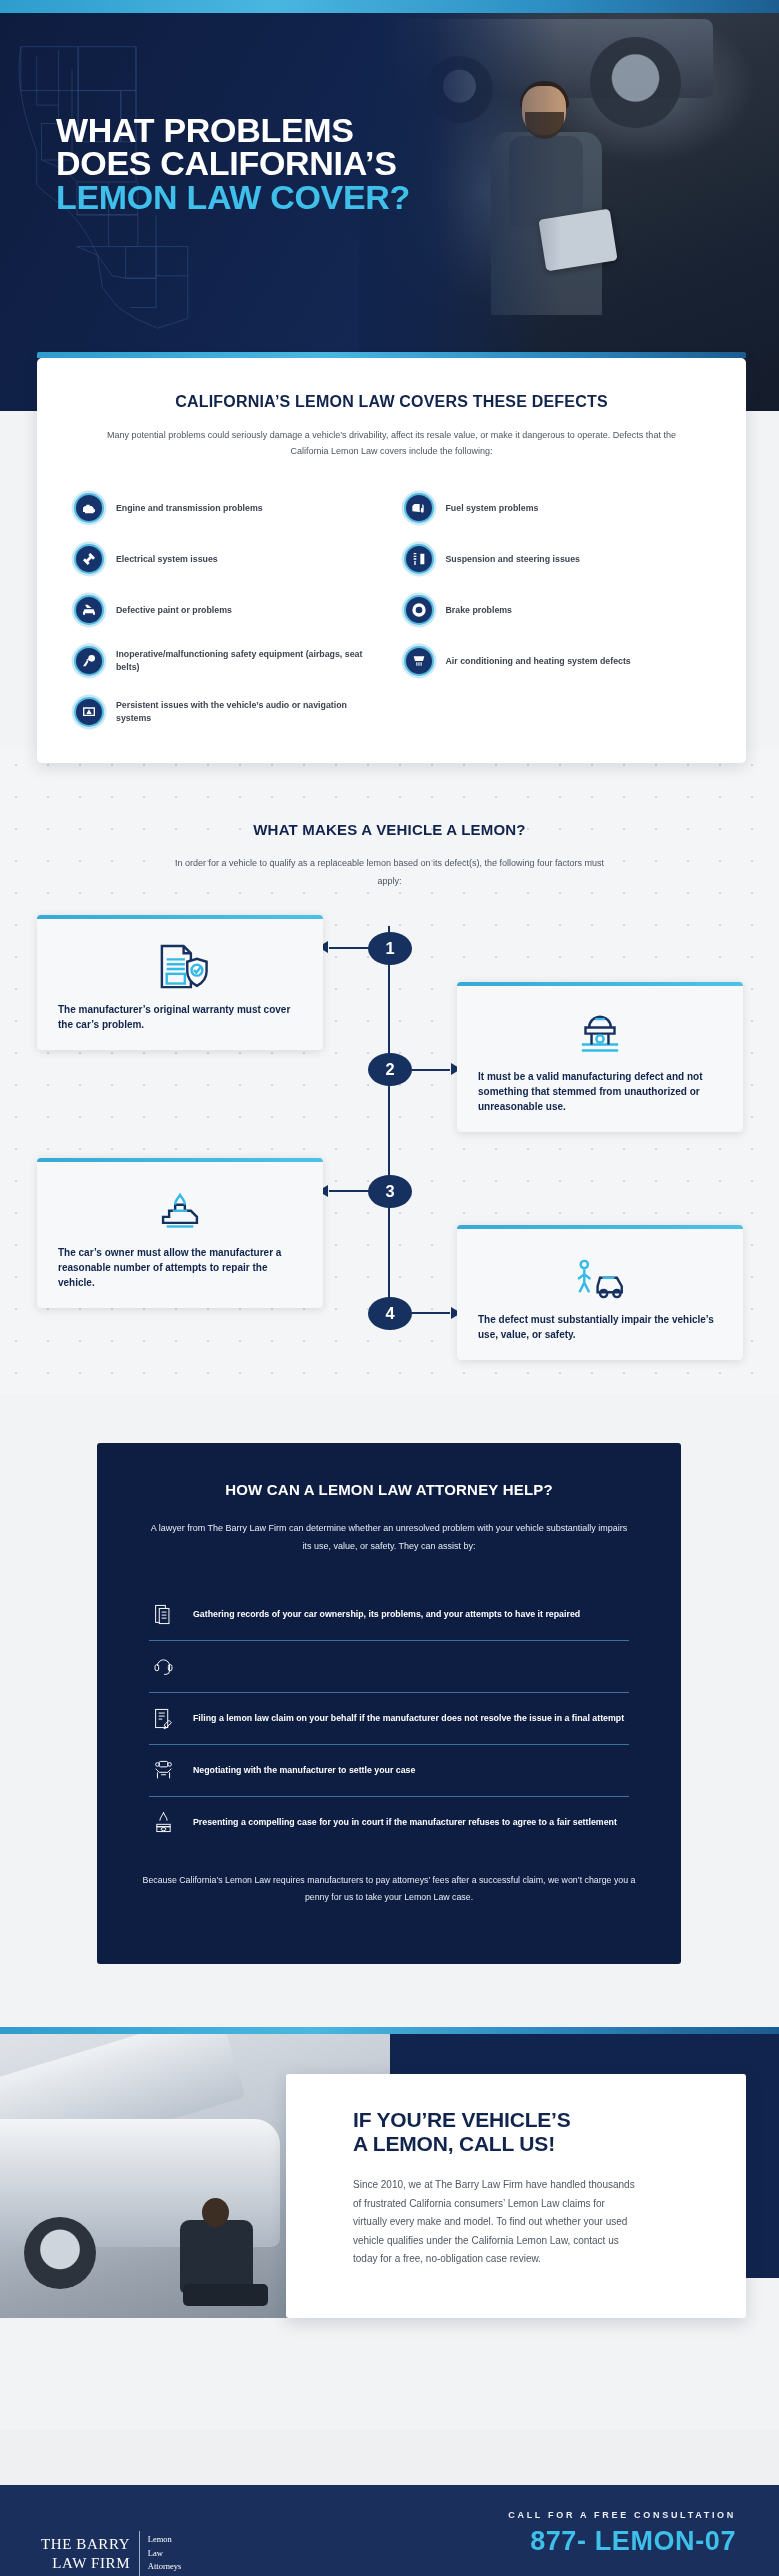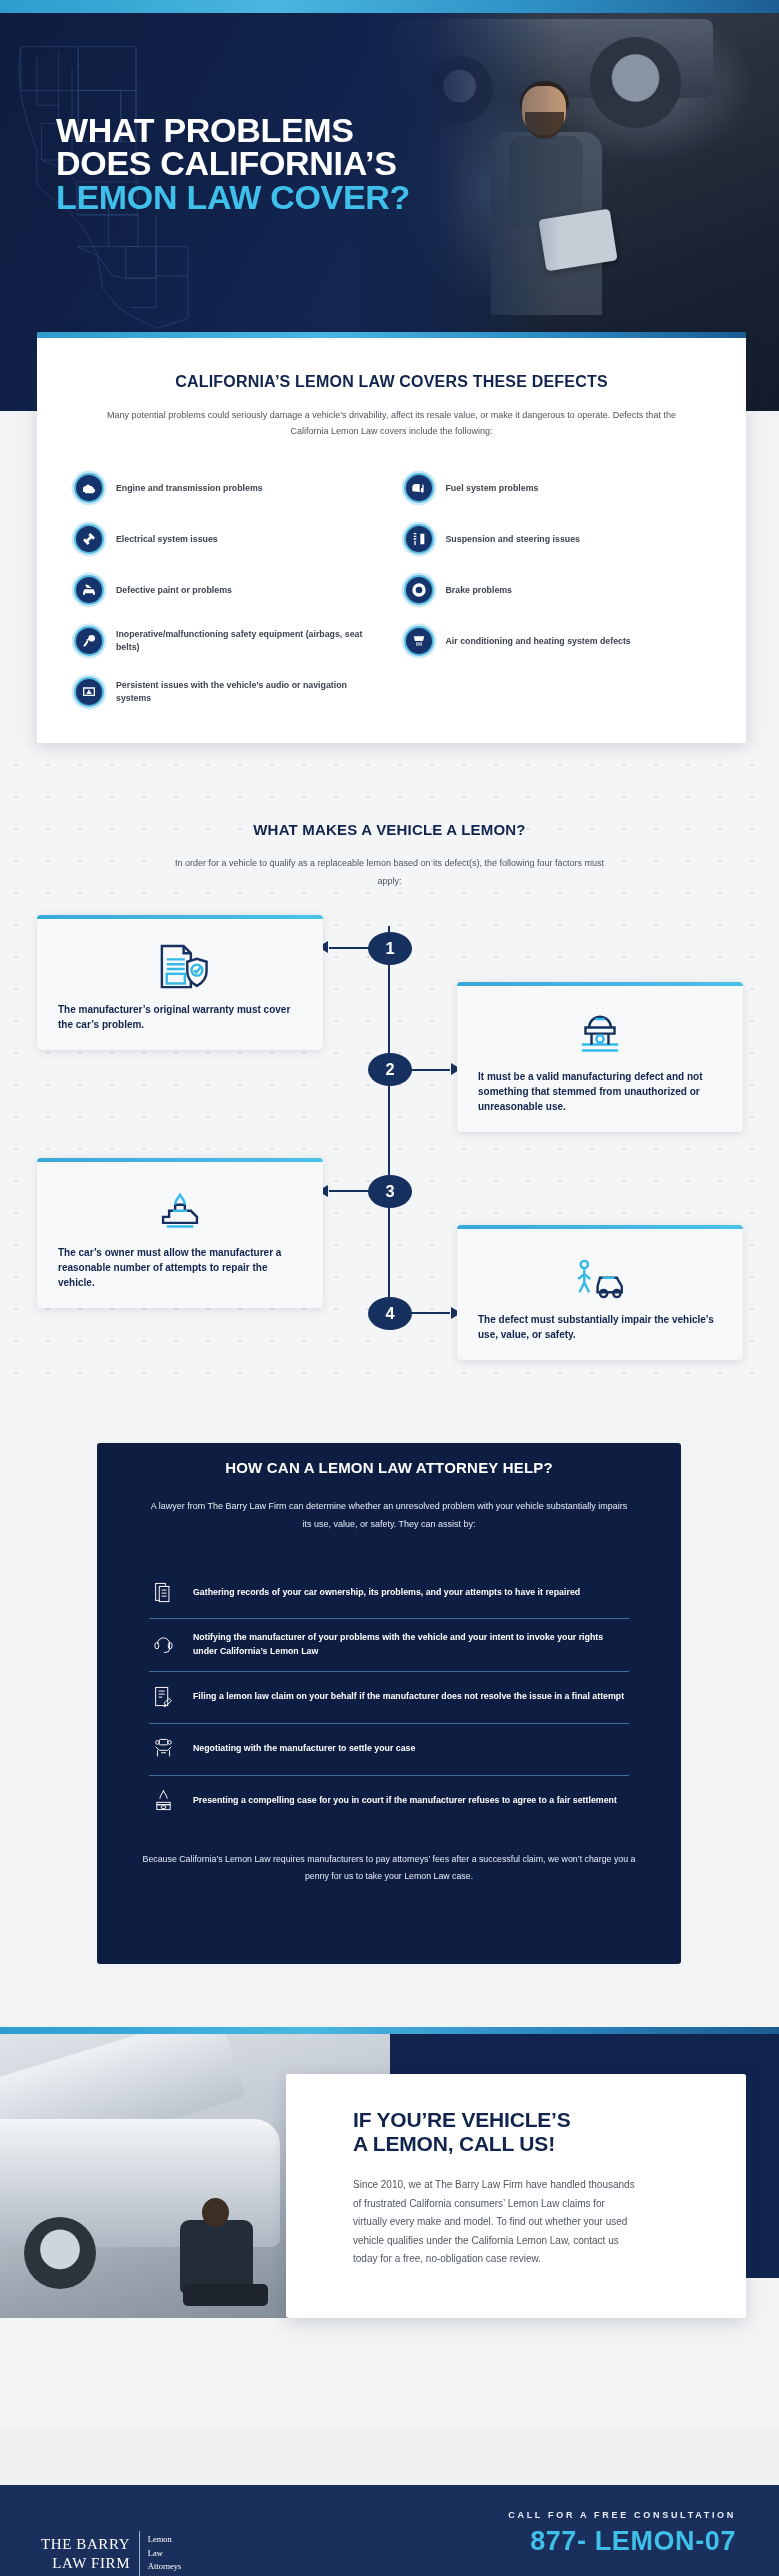--- a/index.html
+++ b/index.html
@@ -45,22 +45,22 @@
           background:#cfd6dd; transform:rotate(-9deg); box-shadow:0 2.4px 7.3px rgba(0,0,0,.35); }
   #ca-map { position:absolute; left:4.9px; top:32px; width:262px; height:317px; opacity:.5; }
 
   #hero-title { position:absolute; left:56px; top:114px; width:390px; z-index:5; }
   #hero-title .l { display:block; color:#fff; font-weight:700;
         font-size:34px; line-height:.98; letter-spacing:-0.3px;
         font-family:"Liberation Sans Narrow","Liberation Sans",sans-serif; }
   #hero-title .l.accent { color:#3fc0ea; }
 
   
-  #defects-card { position:absolute; left:37px; top:338px; width:709px; height:405px;
-        background:#fff; border-radius:0; box-shadow:0 3.7px 16px rgba(20,35,70,.14); z-index:6; }
+  #defects-card { position:absolute; left:37px; top:358px; width:709px; height:405px;
+        background:#fff; border-radius:5px; box-shadow:0 3.7px 16px rgba(20,35,70,.14); z-index:6; }
   #defects-card:before { content:""; position:absolute; left:0; top:-6px; width:100%; height:6px;
         background:linear-gradient(90deg,#2e9ccd,#4ab7e2 40%,#2b86be 75%,#1b5c90); border-radius:1.8px 1.8px 0 0; }
   #defects-title { text-align:center; margin-top:35px; font-size:16px; font-weight:700;
         letter-spacing:0.2px; color:#11244d;
         font-family:"Liberation Sans Narrow","Liberation Sans",sans-serif; }
   #defects-intro { width:572px; margin:16px auto 0; text-align:center;
         font-size:9px; line-height:1.78; color:#4e5662; }
   #defects-grid { display:grid; grid-template-columns:1fr 1fr; column-gap:24px; row-gap:21px;
         margin:34px 37px 0 37px; }
   .defect { display:flex; align-items:center; gap:12px; }
@@ -100,21 +100,21 @@
         box-shadow:0 1.8px 8.5px rgba(30,45,80,.13); padding:21px 21px 18px; }
   .fcard:before { content:""; position:absolute; left:0; top:0; width:100%; height:3.7px;
         background:linear-gradient(90deg,#37a9d8,#4cc1e8); border-radius:4.3px 4.3px 0 0; }
   .ficon { display:flex; justify-content:center; height:66px; align-items:center; }
   .ficon svg { width:58px; height:58px; }
   .ftext { font-size:10px; font-weight:700; line-height:1.5; color:#11244d; }
 
   
   #atty { position:absolute; left:97px; top:1443px; width:584px; height:521px;
         background:#0e1d42; border-radius:3px; }
-  #atty-title { text-align:center; padding-top:16px; font-size:15px; font-weight:700;
+  #atty-title { text-align:center; padding-top:38px; font-size:15px; font-weight:700;
         color:#fff; letter-spacing:0.2px;
         font-family:"Liberation Sans Narrow","Liberation Sans",sans-serif; }
   #atty-intro { width:481px; margin:21px auto 0; text-align:center; color:#e6ecf4;
         font-size:9px; line-height:2.0;
         font-family:"Liberation Sans Narrow","Liberation Sans",sans-serif; }
   #atty-list { margin:34px 52px 0 52px; }
   .arow { display:flex; align-items:center; gap:16px; padding:11px 0 12px;
         border-bottom:0.6px solid #3f6f9e; }
   .arow:last-child { border-bottom:none; }
   .arow .aicon { flex:0 0 auto; width:28px; height:28px; display:flex;
@@ -409,21 +409,20 @@
     </div>
 
     <div class="arow">
       <span class="aicon">
         <svg viewBox="0 0 38 38">
             <path d="M9 18a10 10 0 0 1 20 0v8a6 6 0 0 1-6 6h-3"></path>
             <rect x="5" y="16" width="6" height="10" rx="3"></rect>
             <rect x="27" y="16" width="6" height="10" rx="3"></rect>
           </svg>
       </span>
-      <span class="atext">Notifying the manufacturer of your problems with the vehicle and your intent to invoke your rights under California’s Lemon Law</span>
     </div>
 
     <div class="arow">
       <span class="aicon">
         <svg viewBox="0 0 38 38">
             <rect x="6" y="4" width="20" height="30"></rect>
             <path d="M11 10h10M11 15h10M11 20h6"></path>
             <path d="M20 30l8-8 4 4-8 8z"></path>
             <path d="M24 34l-4 2 1-4"></path>
           </svg>

